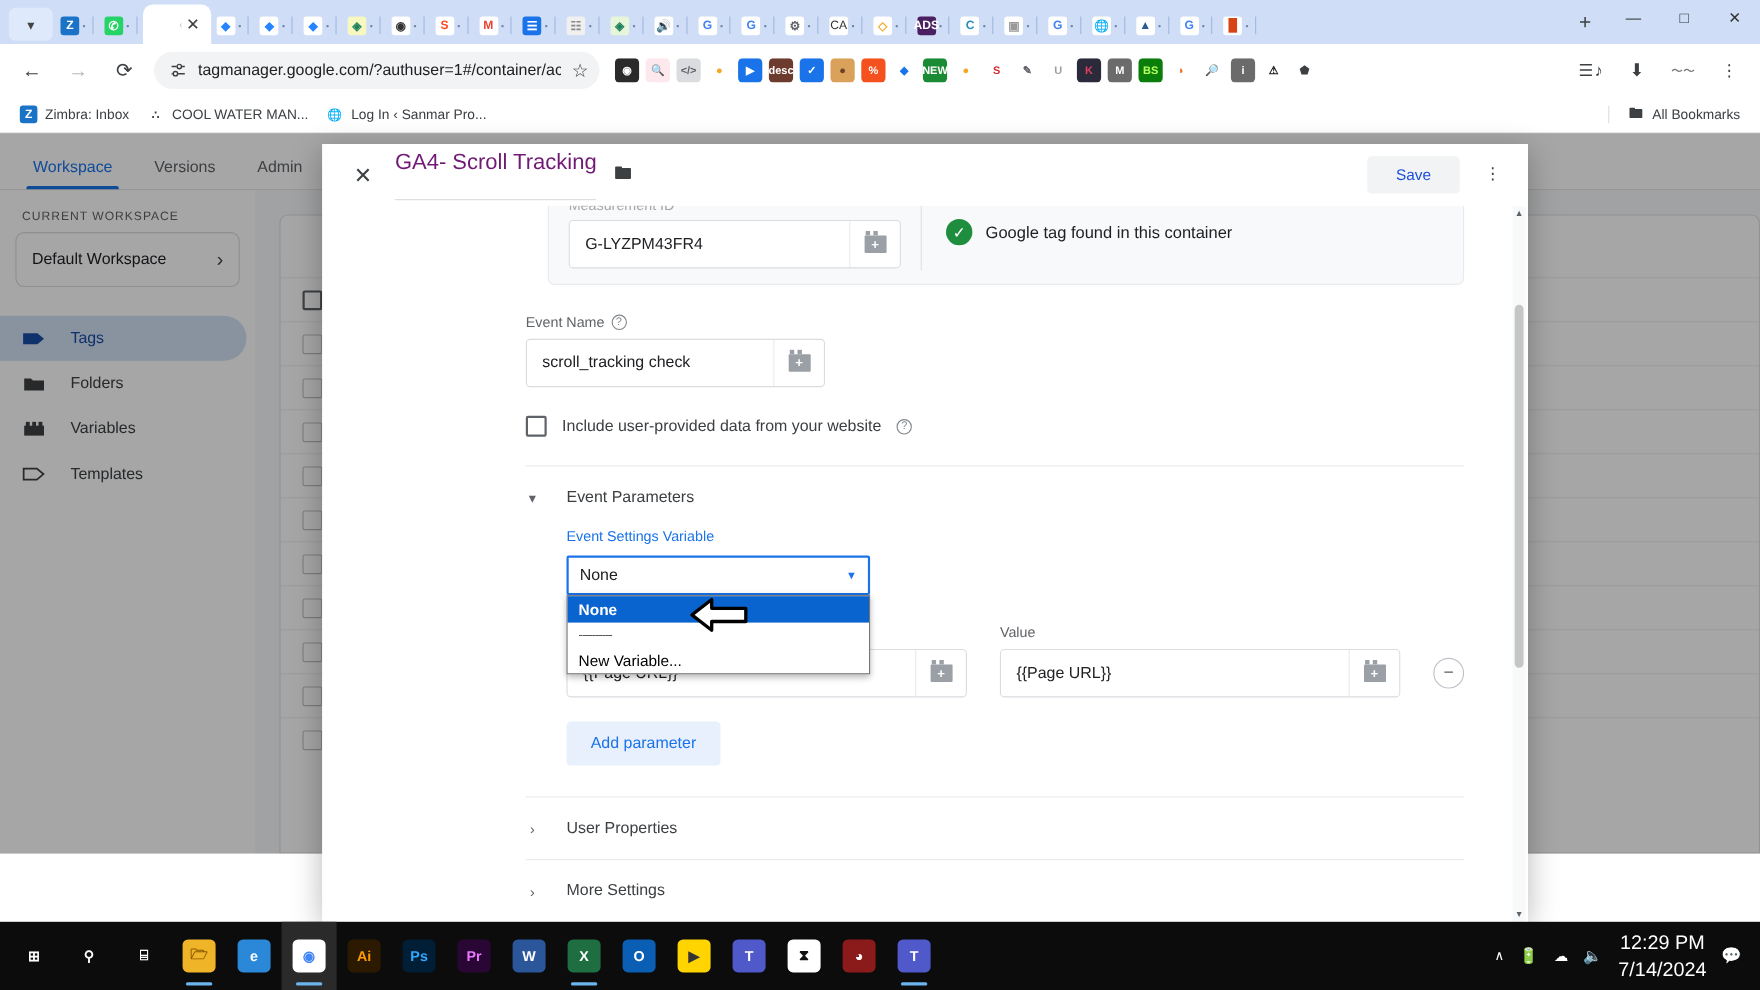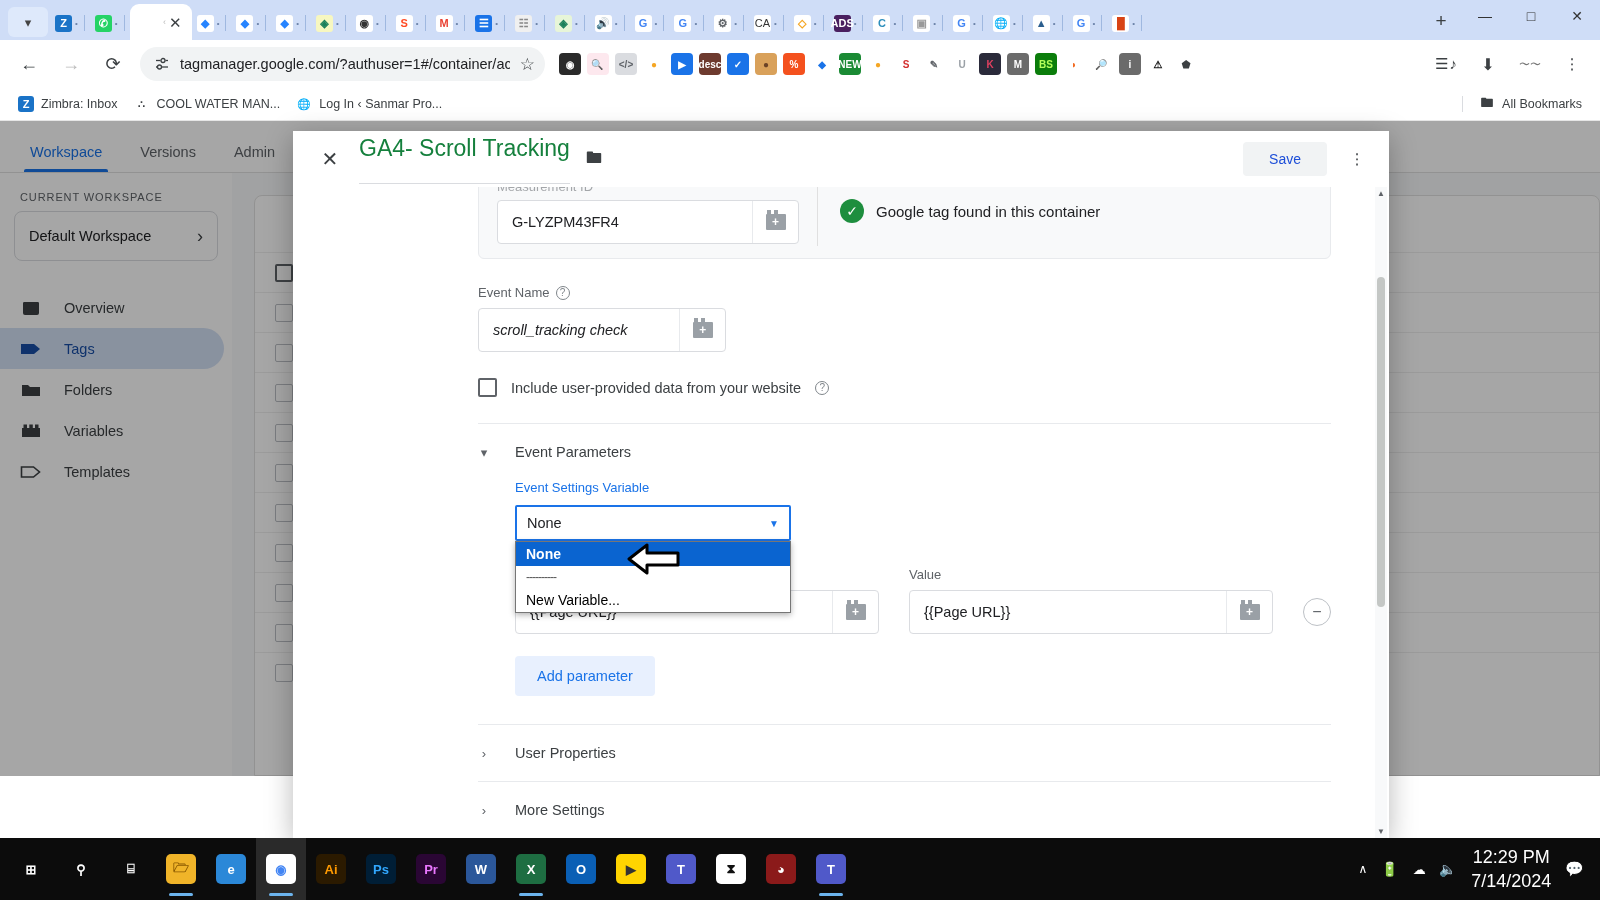--- a/index.html
+++ b/index.html
@@ -106,21 +106,21 @@
 
   
   .scrim { position:absolute; top:121px; left:0; right:0; bottom:62px; background: rgba(0,0,0,.35); }
 
   
   .modal { position:absolute; left: 293px; top: 131px; width: 1096px; height: 707px;
            background:#fff; box-shadow: 0 6px 26px rgba(0,0,0,.28); display:flex; flex-direction:column;}
   .modal-head { height: 56px; display:flex; align-items:center; padding: 0 18px 0 24px; gap: 16px;
                 background:#fff; flex:0 0 56px; }
   .mh-close { font-size: 20px; color:#3c4043; width:26px; text-align:center; }
-  .mh-title { font-size: 23px; color:#15803d; border-bottom: 1px solid #dadce0; padding-bottom: 21px; }
+  .mh-title { font-size: 20px; color:#701a75; border-bottom: 1px solid #dadce0; padding-bottom: 21px; }
   .mh-folder { color:#3c4043; font-size: 16px; }
   .mh-spacer { flex:1; }
   .mh-save { background:#f1f3f4; color:#1d4ed8; font-size: 14px; padding: 9px 26px;
              border-radius: 4px; font-weight:500; }
   .mh-kebab { width: 28px; text-align:center; color:#3c4043; font-size:15px; letter-spacing:0; line-height: 4px;}
   .modal-body { flex:1; position:relative; background:#fff; overflow:hidden; }
   .mb-inner { position:absolute; inset:0 14px 0 0; padding: 0 0 0 0; }
 
   .sec { padding-left: 185px; padding-right: 44px; }
   .field-label { font-size: 13px; color:#5f6368; display:flex; align-items:center; gap:6px; }
@@ -433,29 +433,20 @@
       <div class="topnav-item">Admin</div>
     </div>
     <div class="app-body">
       <div class="sidebar">
         <div class="sb-label">CURRENT WORKSPACE</div>
         <div class="ws-card">
           <span>Default Workspace</span>
           <span style="font-size:18px;color:#3c4043">›</span>
         </div>
         <div class="sb-items" id="sb-container">
-            <div class="sb-item">
-              <span class="sb-ic">
-                <svg width="20" height="18" viewBox="0 0 20 18">
-                  <path d="M2 5h16v9a2 2 0 0 1-2 2H4a2 2 0 0 1-2-2z" fill="#3c4043"></path>
-                  <rect x="2" y="3" width="16" height="3" rx="1.2" fill="#3c4043"></rect>
-                </svg>
-              </span>
-              <span>Overview</span>
-            </div>
             <div class="sb-item active">
               <span class="sb-ic">
                 <svg width="22" height="14" viewBox="0 0 22 14">
                   <path d="M1 2h13l6 5-6 5H1z" fill="#174ea6"></path>
                 </svg>
               </span>
               <span>Tags</span>
             </div>
             <div class="sb-item">
               <span class="sb-ic">
@@ -542,21 +533,21 @@
       <div class="mh-spacer"></div>
       <div class="mh-save">Save</div>
       <div class="mh-kebab">⋮</div>
     </div>
 
     <div class="modal-body">
       <div class="mb-inner">
 
         <div class="sec" style="padding-top:0;">
           <div style="margin-top:-24px;">
-            <div class="mid-panel" style="height:96px;">
+            <div class="mid-panel" style="height:96px;margin-left:20px;">
               <div class="mp-left">
                 <div class="field-label" style="margin-bottom:6px;opacity:.55;">Measurement ID</div>
                 <div class="inputbox" style="width:302px;background:#fff;">
                   <div class="val">G-LYZPM43FR4</div>
                   <div class="brick">
                     <span class="brick-ic">
                         <span class="brick-plus">+</span>
                       </span>
                   </div>
                 </div>
@@ -567,21 +558,21 @@
                 <span>Google tag found in this container</span>
               </div>
             </div>
           </div>
 
           <div style="margin-top:26px;">
             <div class="field-label" style="margin-bottom:8px;">
               <span>Event Name</span>
               <span class="qmark">?</span>
             </div>
-            <div class="inputbox" style="width:248px;font-style:italic;">
+            <div class="inputbox" style="width:272px;">
               <div class="val">scroll_tracking check</div>
               <div class="brick">
                 <span class="brick-ic">
                     <span class="brick-plus">+</span>
                   </span>
               </div>
             </div>
           </div>
 
           <div class="cbrow" style="margin-top:26px;">

